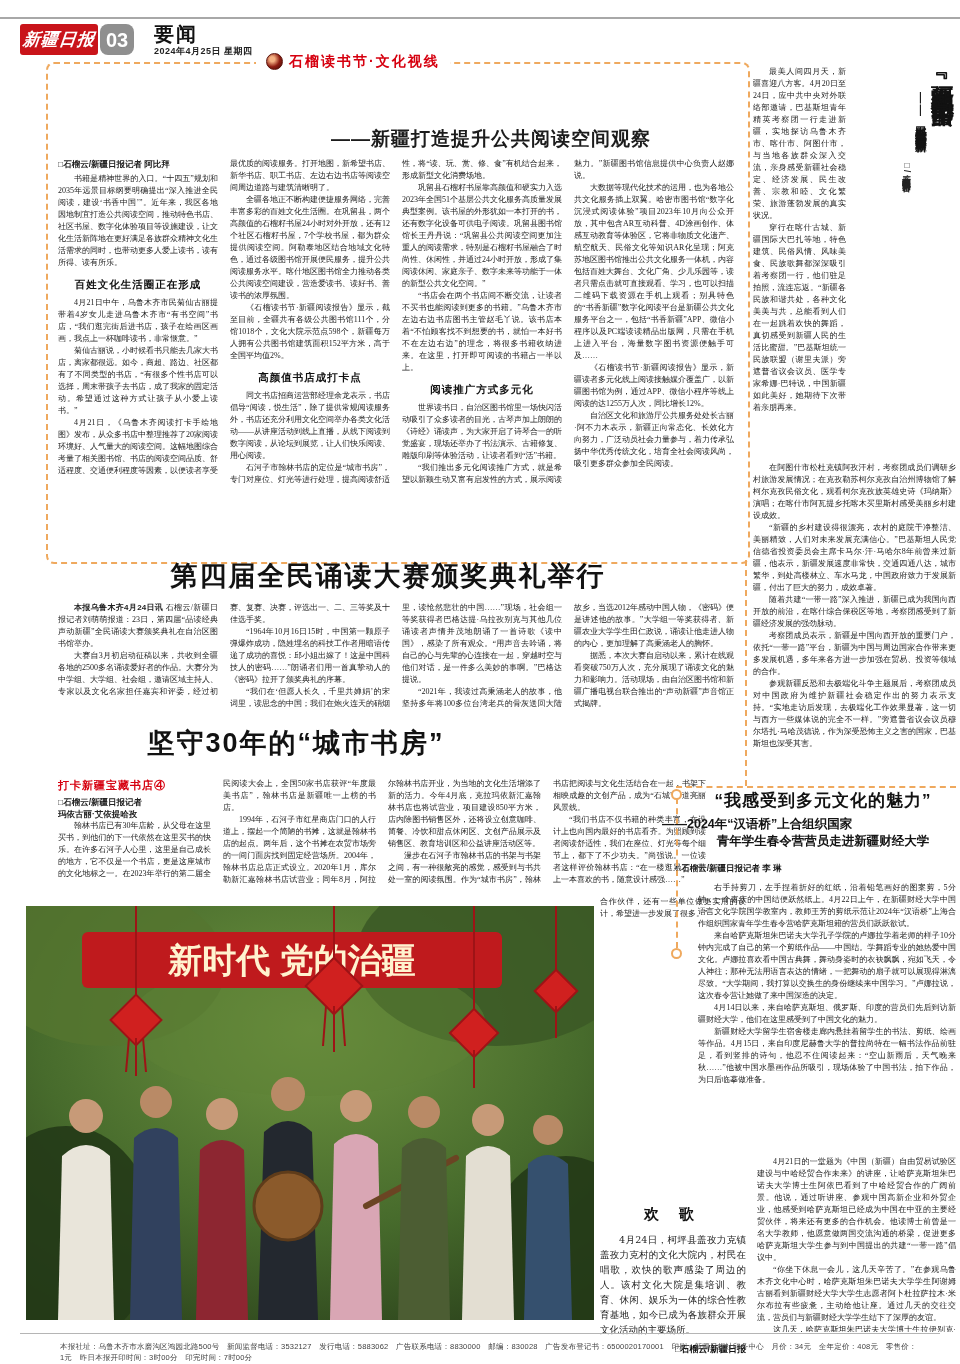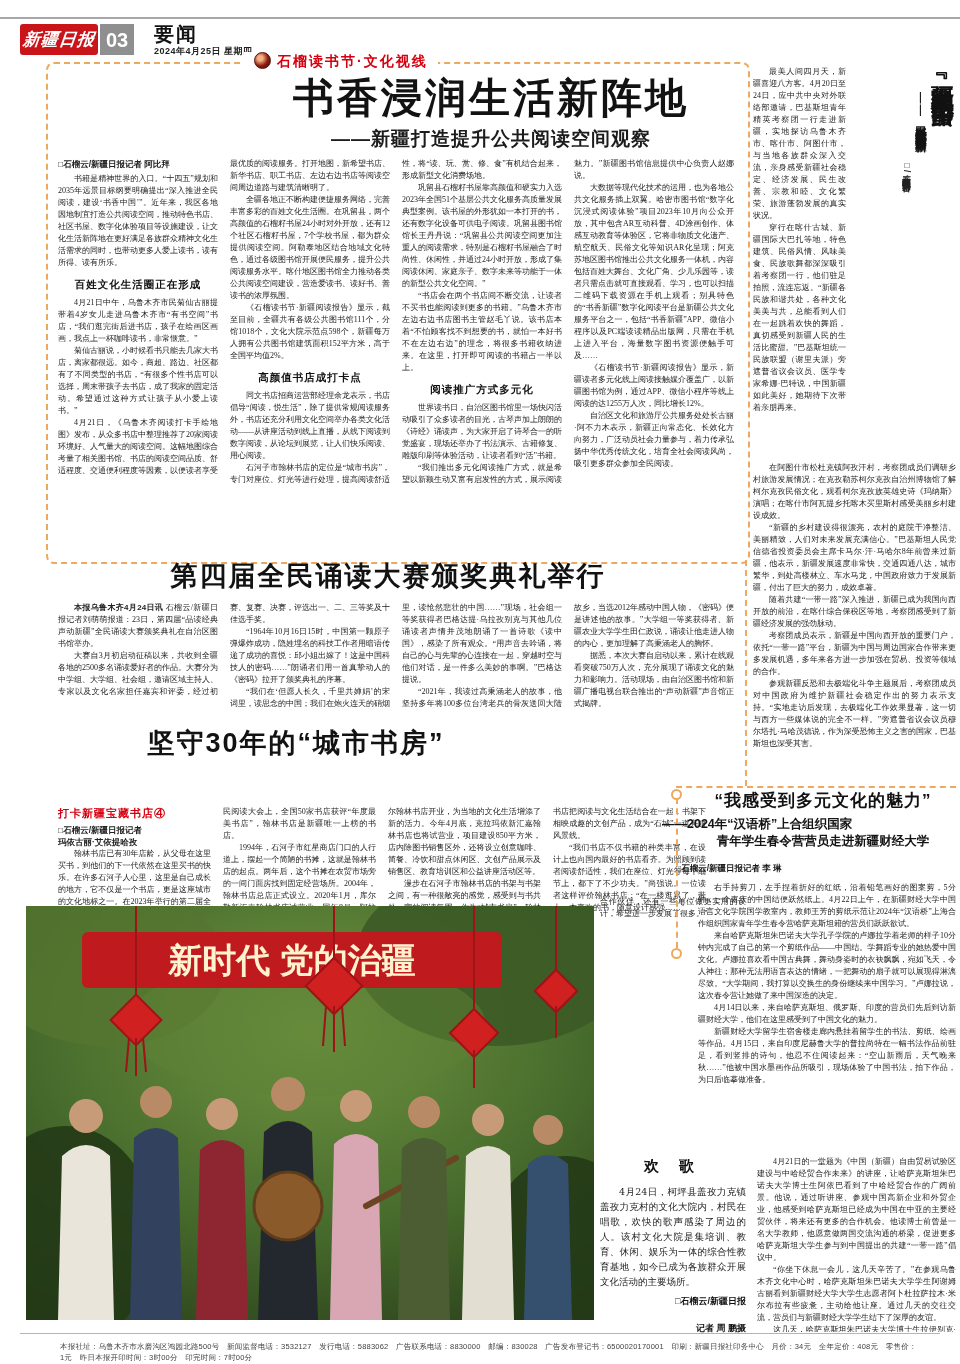--- a/index.html
+++ b/index.html
@@ -3,30 +3,30 @@
 <meta charset="utf-8">
 <style>
   html,body{margin:0;padding:0;background:#ffffff;}
   #page{position:relative;width:960px;height:1364px;background:#fff;overflow:hidden;
         font-family:"Liberation Sans",sans-serif;color:#1a1a1a;}
   
   .top-rule{position:absolute;top:17px;left:0;width:960px;height:2px;background:#a8a8a8;}
   .masthead{position:absolute;top:24px;left:20px;display:flex;align-items:flex-start;}
   .logo-box{width:78px;height:31px;background:#c9141a;border-radius:3px;display:flex;align-items:center;justify-content:center;}
   .logo-box span{color:#fff;font:italic bold 17px/1 "DejaVu Serif",serif;letter-spacing:1px;transform:skewX(-6deg);}
-  .pageno-box{width:34px;height:31px;background:#8f8f8f;margin-left:2px;display:flex;align-items:center;justify-content:center;}
+  .pageno-box{width:34px;height:31px;background:#8f8f8f;margin-left:2px;display:flex;align-items:center;justify-content:center;border-radius:8px;}
   .pageno-box span{color:#fff;font:bold 20px/1 "Liberation Sans",sans-serif;}
   .mast-right{margin-left:20px;}
   .section-title{font:900 20px/20px "Liberation Sans",sans-serif;color:#111;letter-spacing:2px;}
   .mast-date{font:bold 9px/12px "Liberation Sans",sans-serif;color:#222;margin-top:1px;letter-spacing:.5px;}
   
   .main-box{position:absolute;left:46px;top:62px;width:700px;height:498px;border:2px dashed #efa95e;border-radius:8px;}
   .vline-main-ext{position:absolute;left:745px;top:560px;width:0;height:226px;border-left:2px dashed #efa95e;}
   
-  .kicker{position:absolute;left:244px;top:52px;background:#fff;padding:0 10px;display:flex;gap:6px;}
+  .kicker{position:absolute;left:256px;top:52px;background:#fff;padding:0 10px;display:flex;align-items:center;gap:6px;}
   .pom-icon{width:15px;height:15px;border-radius:50%;background:radial-gradient(circle at 35% 35%, #f4b183 18%, #8f1d12 55%, #3d0a06 100%);border:1px solid #5a120b;}
   .kicker-label{font:900 14px/18px "Liberation Sans",sans-serif;color:#d6000f;letter-spacing:2px;}
   .main-headline{position:absolute;left:226px;top:74px;width:530px;text-align:center;
     font:900 41px/48px "Liberation Sans",sans-serif;color:#121212;letter-spacing:3px;}
   .main-subhead{position:absolute;left:226px;top:127px;width:530px;text-align:center;
     font:bold 19px/24px "Liberation Sans",sans-serif;color:#1c1c1c;letter-spacing:1px;}
   
   .colbody{font:8px/12px "Liberation Serif",serif;color:#222;text-align:justify;overflow:hidden;}
   .colbody p{margin:0;text-indent:2em;}
   .main-body{position:absolute;left:58px;top:158px;width:676px;height:394px;column-count:4;column-gap:12px;}
@@ -34,21 +34,21 @@
   .h-inline{font:900 10.5px/14px "Liberation Sans",sans-serif;text-align:center;text-indent:0 !important;
     margin:8px 0 6px 0 !important;color:#111;letter-spacing:1px;}
   
   .art2-headline{position:absolute;left:38px;top:560px;width:700px;text-align:center;
     font:900 27px/32px "Liberation Sans",sans-serif;letter-spacing:2px;color:#121212;}
   .art2-body{position:absolute;left:58px;top:602px;width:676px;height:128px;column-count:4;column-gap:12px;}
   .lead-label{font-weight:bold;font-family:"Liberation Sans",sans-serif;}
   
   .art3-headline{position:absolute;left:26px;top:726px;width:540px;text-align:center;
     font:900 27px/34px "Liberation Sans",sans-serif;letter-spacing:2px;color:#121212;}
-  .art3-body{position:absolute;left:58px;top:806px;width:648px;height:128px;column-count:4;column-gap:12px;}
+  .art3-body{position:absolute;left:58px;top:778px;width:648px;height:128px;column-count:4;column-gap:12px;}
   .badge{font:900 11px/14px "Liberation Sans",sans-serif;color:#d6000f;text-indent:0 !important;
     letter-spacing:1px;margin-bottom:4px !important;}
   .byl2{font:bold 8.5px/12px "Liberation Sans",sans-serif;text-indent:0 !important;}
   .art3-tail{position:absolute;left:600px;top:896px;width:146px;height:52px;font:8px/12px "Liberation Serif",serif;
     color:#222;text-align:justify;overflow:hidden;}
   
   .art4-narrow{position:absolute;left:753px;top:66px;width:93px;height:390px;}
   .art4-vert{position:absolute;left:848px;top:64px;width:108px;height:398px;writing-mode:vertical-rl;}
   .art4-h{font:900 23px/27px "Liberation Sans",sans-serif;color:#121212;letter-spacing:2px;}
   .art4-sub{font:900 11.5px/16px "Liberation Sans",sans-serif;margin-top:28px;letter-spacing:1px;color:#141414;}
@@ -65,21 +65,21 @@
     font:900 12.5px/17px "Liberation Sans",sans-serif;color:#141414;}
   .art5-h3{position:absolute;left:690px;top:833px;width:266px;text-align:center;
     font:900 12.5px/17px "Liberation Sans",sans-serif;color:#141414;}
   .art5-byl{position:absolute;left:676px;top:862px;width:256px;font:bold 8.5px/12px "Liberation Sans",sans-serif;}
   .art5-bodyA{position:absolute;left:698px;top:882px;width:258px;height:270px;}
   .art5-bodyB{position:absolute;left:757px;top:1156px;width:199px;height:176px;}
   
   .photo{position:absolute;left:26px;top:906px;width:568px;height:414px;overflow:hidden;background:#3a5526;}
   
   .caption{position:absolute;left:600px;top:1156px;width:146px;}
-  .cap-title{font:900 15px/20px "Liberation Sans",sans-serif;text-align:center;letter-spacing:8px;color:#111;margin-bottom:8px;}
+  .cap-title{font:900 15px/20px "Liberation Sans",sans-serif;text-align:center;letter-spacing:8px;color:#111;margin-bottom:8px;margin-top:48px;}
   .cap-text{font:9.5px/15px "DejaVu Serif",serif;color:#222;text-align:justify;text-indent:2em;}
   .cap-credit{font:bold 9px/13px "Liberation Sans",sans-serif;color:#111;margin-top:6px;text-align:right;}
   
   .foot-rule{position:absolute;left:20px;top:1333px;width:920px;height:1px;background:#b5b5b5;}
   .foot-text{position:absolute;left:60px;top:1341px;width:860px;font:7.5px/11px "Liberation Sans",sans-serif;color:#3f3f3f;letter-spacing:.2px;}
 </style>
 </head>
 <body>
 
 <div id="page">
@@ -100,21 +100,20 @@
   </div>
 
   <div class="main-box"></div>
   <div class="vline-main-ext"></div>
 
   <div class="kicker">
     <span class="pom-icon"></span>
     <span class="kicker-label">石榴读书节·文化视线</span>
   </div>
 
-  <div class="main-headline">书香浸润生活新阵地</div>
   <div class="main-subhead">——新疆打造提升公共阅读空间观察</div>
 
   <div class="main-body colbody">
     <p class="byl">□石榴云/新疆日报记者 阿比拜</p>
     <p>书籍是精神世界的入口。“十四五”规划和2035年远景目标纲要明确提出“深入推进全民阅读，建设‘书香中国’”。近年来，我区各地因地制宜打造公共阅读空间，推动特色书店、社区书屋、数字化体验项目等设施建设，让文化生活新阵地在更好满足各族群众精神文化生活需求的同时，也带动更多人爱上读书，读有所得、读有所乐。</p>
     <p class="h-inline">百姓文化生活圈正在形成</p>
     <p>4月21日中午，乌鲁木齐市民菊仙古丽提带着4岁女儿走进乌鲁木齐市“有书空间”书店，“我们逛完街后进书店，孩子在绘画区画画，我点上一杯咖啡读书，非常惬意。”</p>
     <p>菊仙古丽说，小时候看书只能去几家大书店，离家都很远。如今，商超、路边、社区都有了不同类型的书店，“有很多个性书店可以选择，周末带孩子去书店，成了我家的固定活动。希望通过这种方式让孩子从小爱上读书。”</p>
     <p>4月21日，《乌鲁木齐阅读打卡手绘地图》发布，从众多书店中整理推荐了20家阅读环境好、人气量大的阅读空间。这幅地图综合考量了相关图书馆、书店的阅读空间品质、舒适程度、交通便利程度等因素，以便读者享受最优质的阅读服务。打开地图，新希望书店、新华书店、职工书店、左边右边书店等阅读空间周边道路与建筑清晰明了。</p>
     <p>全疆各地正不断构建便捷服务网络，完善丰富多彩的百姓文化生活圈。在巩留县，两个高颜值的石榴籽书屋24小时对外开放，还有12个社区石榴籽书屋，7个学校书屋，都为群众提供阅读空间。阿勒泰地区结合地域文化特色，通过各级图书馆开展便民服务，提升公共阅读服务水平。喀什地区图书馆全力推动各类公共阅读空间建设，营造爱读书、读好书、善读书的浓厚氛围。</p>

